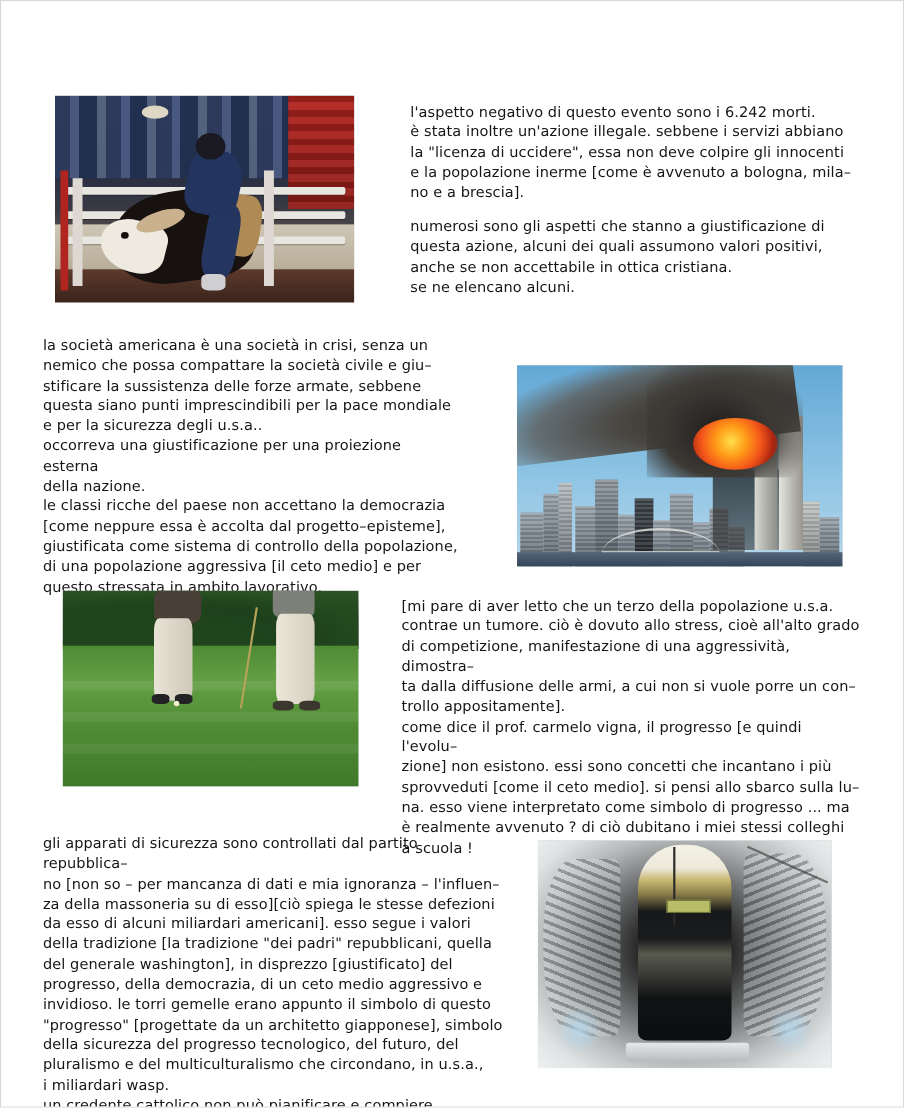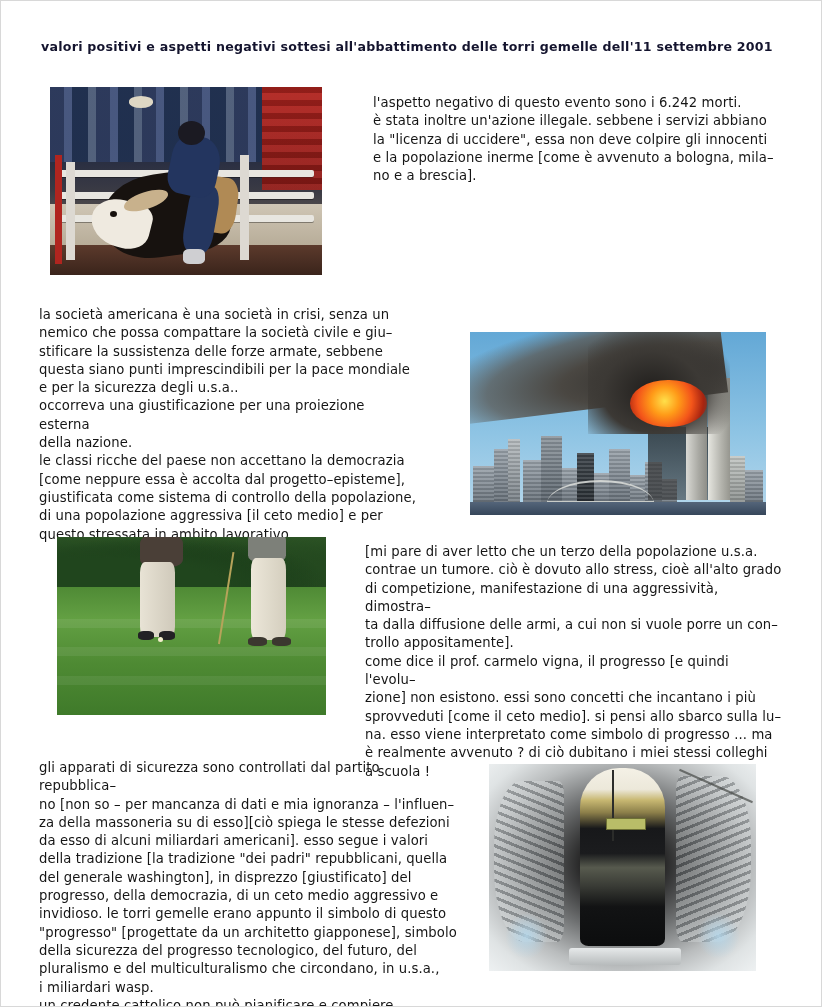--- a/index.html
+++ b/index.html
@@ -336,21 +336,20 @@
   #photo-silo .cable{
     position:absolute; right:0%; top:10%; width:30%; height:2px;
     background:rgba(70,72,70,.7); transform: rotate(24deg);
   }
 </style>
 </head>
 <body>
 
 <div id="page">
 
-  <div id="doc-title">valori positivi e aspetti negativi sottesi all'abbattimento delle torri gemelle dell'11 settembre 2001</div>
 
   <div class="photo" id="photo-rodeo">
     <div class="inner">
       <div class="sky"></div>
       <div class="crowd"></div>
       <div class="redwall"></div>
       <div class="ground"></div>
       <div class="dirt"></div>
       <div class="rail r1"></div>
       <div class="rail r2"></div>
@@ -370,20 +369,24 @@
       <div class="hat"></div>
     </div>
   </div>
 
   <div class="textblock tb-a">l'aspetto negativo di questo evento sono i 6.242 morti.
 è stata inoltre un'azione illegale. sebbene i servizi abbiano
 la "licenza di uccidere", essa non deve colpire gli innocenti
 e la popolazione inerme [come è avvenuto a bologna, mila–
 no e a brescia].</div>
 
+  <div class="textblock tb-b">numerosi sono gli aspetti che stanno a giustificazione di
+questa azione, alcuni dei quali assumono valori positivi,
+anche se non accettabile in ottica cristiana.
+se ne elencano alcuni.</div>
 
   <div class="textblock tb-c">la società americana è una società in crisi, senza un
 nemico che possa compattare la società civile e giu–
 stificare la sussistenza delle forze armate, sebbene
 questa siano punti imprescindibili per la pace mondiale
 e per la sicurezza degli u.s.a..
 occorreva una giustificazione per una proiezione esterna
 della nazione.
 le classi ricche del paese non accettano la democrazia
 [come neppure  essa  è accolta dal progetto–episteme],

